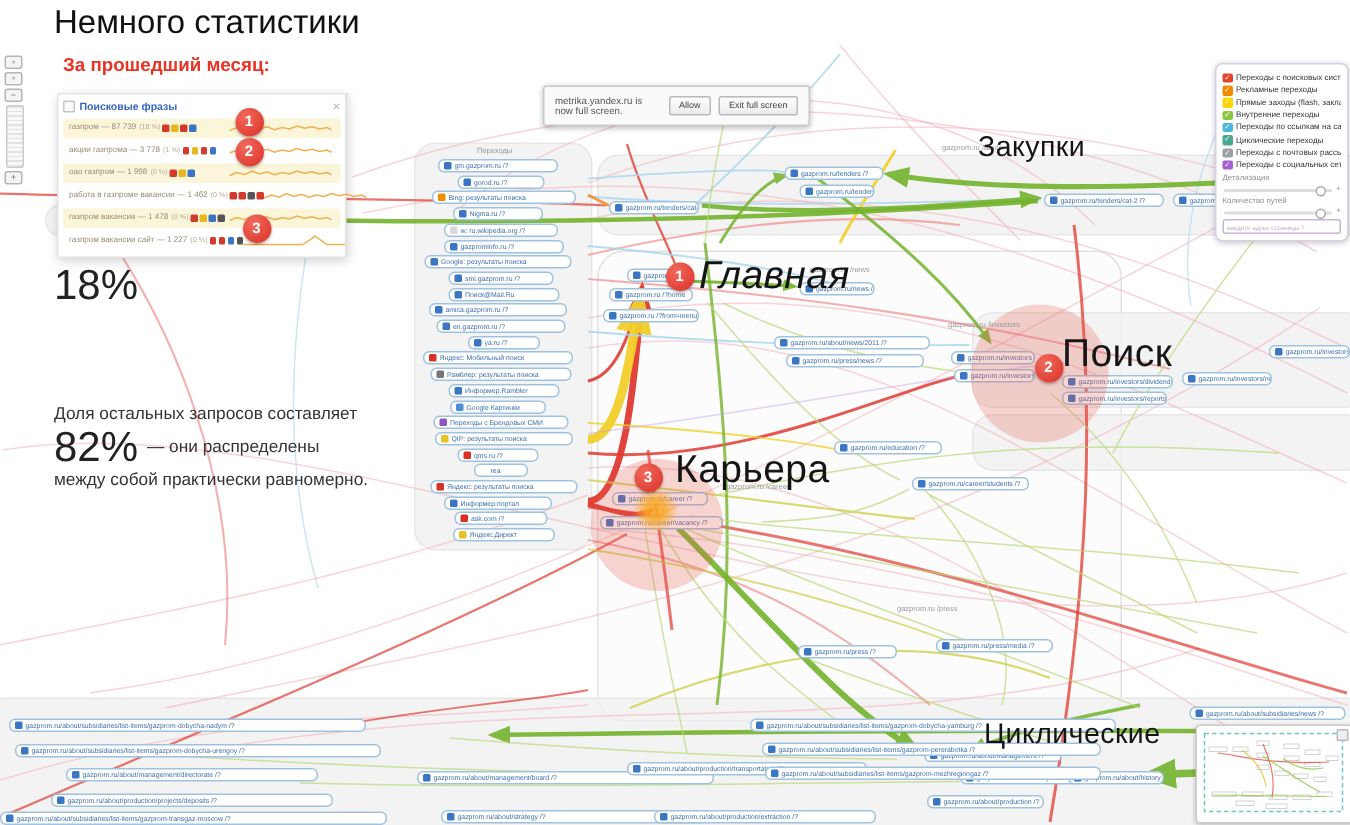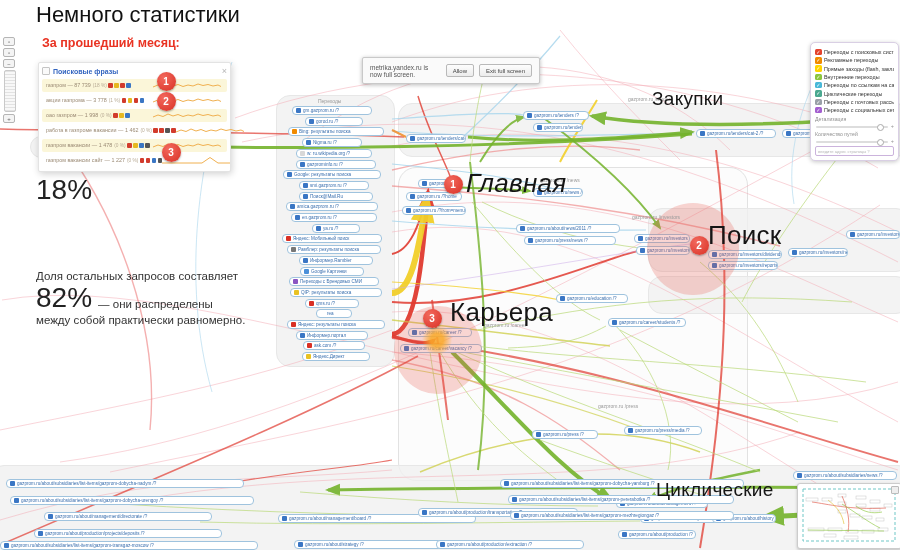--- a/index.html
+++ b/index.html
@@ -23,21 +23,21 @@
          display:flex;align-items:center;justify-content:center;z-index:9;
          background:radial-gradient(circle at 35% 30%,#f2695d,#d93025);box-shadow:0 1px 2px rgba(0,0,0,.35)}
   
   #title{position:absolute;left:36px;top:2px;font-size:22px;color:#111;z-index:6}
   #subtitle{position:absolute;left:42px;top:36px;font-size:12.5px;font-weight:bold;color:#e93323;z-index:6}
   #stats1{position:absolute;left:36px;top:174px;z-index:6;width:235px}
   #pct1{font-size:28px;color:#222}
   #p1{font-size:11.5px;color:#333;line-height:1.5;white-space:pre-line;margin-top:4px}
   #p1 .red, #p2 .red{color:#e93323}
   #stats2{position:absolute;left:36px;top:268px;z-index:6;width:250px;font-size:11.5px;color:#333;line-height:1.4}
-  #p2row{display:flex;align-items:flex-end;gap:6px}
+  #p2row{display:flex;align-items:center;gap:6px}
   #pct2{font-size:28px;color:#222;line-height:1}
   #annot{position:absolute;left:168px;top:385px;font-size:12.5px;color:#e93323;z-index:6;line-height:1.5;white-space:pre-line}
   
   #phrases{position:absolute;left:38px;top:62px;width:193px;height:110px;background:#fff;border:1px solid #e3e3e3;
            border-radius:2px;box-shadow:1px 2px 7px rgba(0,0,0,.18);z-index:8;box-sizing:border-box;padding:2px 3px}
   #ph-head{display:flex;align-items:center;gap:3px;height:12px}
   #ph-cb{width:6px;height:6px;border:1px solid #c5c5c5;background:#fafafa;border-radius:1px}
   #ph-title{font-size:7px;font-weight:bold;color:#3465c0}
   #ph-close{margin-left:auto;font-size:9px;color:#b5b5b5;line-height:9px}
   .ph-row{display:flex;align-items:center;height:13.5px;padding:0 4px;border-radius:2px;margin-top:1.5px}

